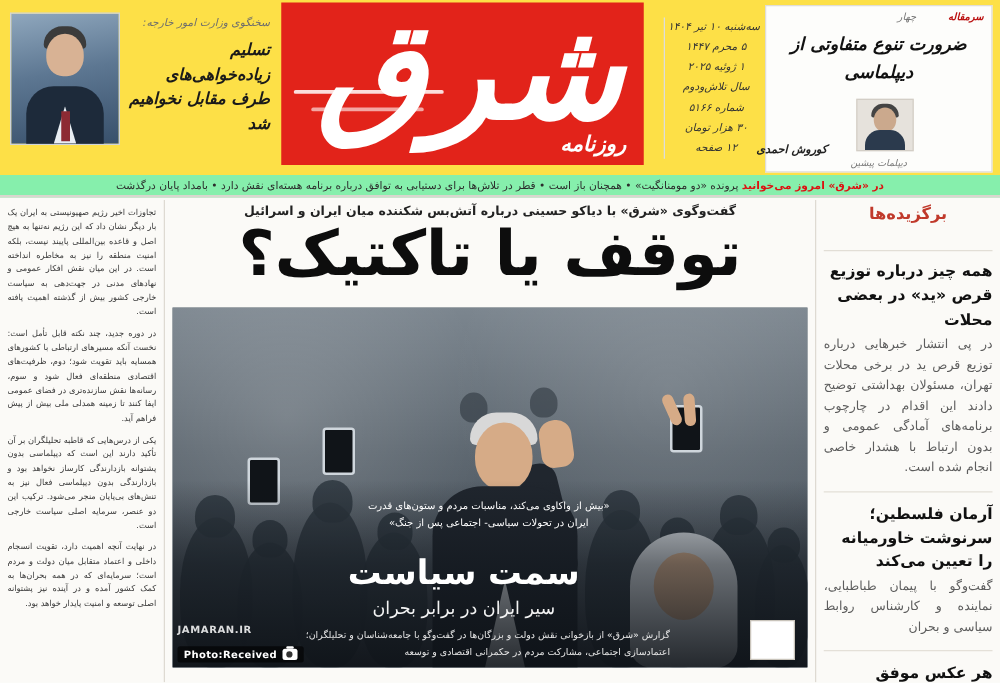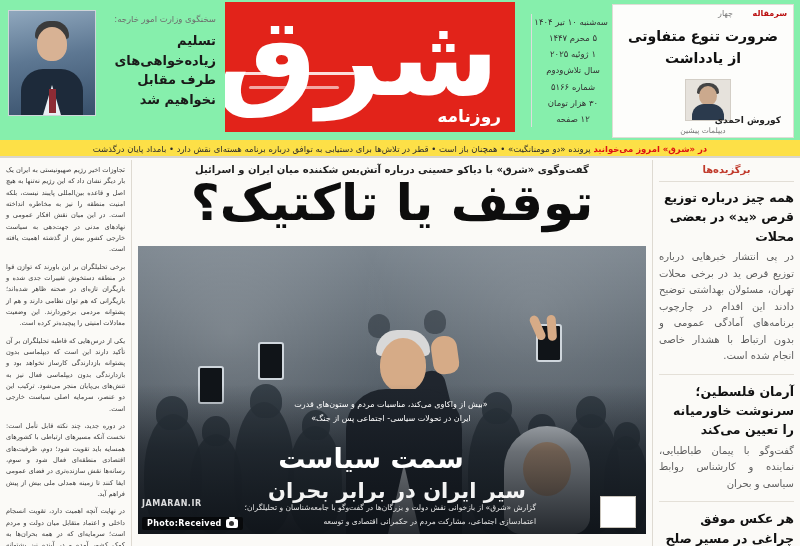--- a/index.html
+++ b/index.html
@@ -24,22 +24,23 @@
     height: 546px;
     background: #fbfaf7;
   }
 
   
   .masthead {
     position: absolute;
     left: 0; top: 0;
     width: 800px;
     height: 140px;
-    background: #86efac;
+    background: #fde047;
     border-bottom: 2px solid #d9d6ce;
+    font-style: italic;
   }
   .logo-block {
     position: absolute;
     left: 225px; top: 2px;
     width: 290px; height: 130px;
     background: #e2231a;
     color: #ffffff;
     overflow: hidden;
   }
   .logo-word {
@@ -198,42 +199,42 @@
   .corner-photo .hr {
     position: absolute; left: 11px; top: 3px;
     width: 22px; height: 11px; background: #444; border-radius: 11px 11px 2px 2px;
   }
   .corner-photo .b {
     position: absolute; left: 6px; bottom: 0;
     width: 32px; height: 16px; background: #2b3a4d; border-radius: 12px 12px 0 0;
   }
   .corner-name {
     position: absolute;
-    right: 12px; bottom: 12px;
+    right: 24px; bottom: 12px;
     width: 164px;
-    text-align: right;
+    text-align: left;
     font-size: 9px;
     font-weight: bold;
     color: #222;
   }
   .corner-role {
     position: absolute;
     right: 8px; bottom: 2px;
     width: 164px;
     text-align: center;
     font-size: 7.5px;
     color: #777;
   }
 
   
   .index-strip {
     position: absolute;
     left: 0; top: 140px;
     width: 800px; height: 18px;
-    background: #fde047;
+    background: #86efac;
     border-bottom: 2px solid #d9d6ce;
     font-size: 8.5px;
     color: #2b2b2b;
     line-height: 18px;
     text-align: center;
     white-space: nowrap;
     overflow: hidden;
     padding: 0 4px;
     box-sizing: border-box;
   }
@@ -257,25 +258,25 @@
     padding: 4px 6px;
   }
   .center {
     position: absolute;
     left: 132px; top: 160px;
     width: 520px; height: 386px;
   }
 
   .sec-label {
     text-align: center;
-    font-size: 10px;
+    font-size: 13px;
     font-weight: bold;
     color: #c0392b;
     border-bottom: 1px solid #e2ded6;
-    padding-bottom: 6px;
+    padding-bottom: 21px;
     margin-bottom: 6px;
   }
   .brief {
     margin-bottom: 9px;
     text-align: right;
   }
   .brief h4 {
     margin: 0 0 3px;
     font-size: 12.5px;
     font-weight: bold;
@@ -450,23 +451,24 @@
     text-align: center;
     color: #ffffff;
     font-size: 27px;
     font-weight: bold;
     line-height: 1.25;
   }
   .ov-title2 {
     position: absolute;
     right: 120px; top: 232px;
     width: 310px;
+    text-align: center;
     color: #ffffff;
-    font-size: 21px;
-    font-weight: bold;
+    font-size: 14px;
+    font-weight: normal;
     line-height: 1.3;
     opacity: .95;
   }
   .ov-sub {
     position: absolute;
     right: 110px; bottom: 6px;
     width: 320px;
     text-align: right;
     color: #e7e7e7;
     font-size: 7.5px;
@@ -577,21 +579,21 @@
       <div>۱ ژوئیه ۲۰۲۵</div>
       <div>سال تلاش‌ودوم</div>
       <div>شماره ۵۱۶۶</div>
       <div>۳۰ هزار تومان</div>
       <div>۱۲ صفحه</div>
     </div>
 
     <div class="corner-box">
       <div class="corner-tag">سرمقاله</div>
       <div class="corner-tag2">چهار</div>
-      <div class="corner-title">ضرورت تنوع متفاوتی از یادداشت</div>
+      <div class="corner-title">ضرورت تنوع متفاوتی از دیپلماسی</div>
       <div class="corner-photo">
         <div class="hr"></div>
           <div class="h"></div>
           <div class="b"></div>
       </div>
       <div class="corner-name">کوروش احمدی</div>
       <div class="corner-role">دیپلمات پیشین</div>
     </div>
   </div>
 
@@ -622,23 +624,22 @@
 
     <div class="sec-label">یادداشت</div>
     <div class="brief">
       <h4>ایران پساجنگ را بسازیم</h4>
 
     </div>
   </div>
 
   <div class="col-left">
     <p class="body-text drop-first">تجاوزات اخیر رژیم صهیونیستی به ایران یک بار دیگر نشان داد که این رژیم نه‌تنها به هیچ اصل و قاعده بین‌المللی پایبند نیست، بلکه امنیت منطقه را نیز به مخاطره انداخته است. در این میان نقش افکار عمومی و نهادهای مدنی در جهت‌دهی به سیاست خارجی کشور بیش از گذشته اهمیت یافته است.</p>
-    <p class="body-text">برخی تحلیلگران بر این باورند که توازن قوا در منطقه دستخوش تغییرات جدی شده و بازیگران تازه‌ای در صحنه ظاهر شده‌اند؛ بازیگرانی که هم توان نظامی دارند و هم از پشتوانه مردمی برخوردارند. این وضعیت معادلات امنیتی را پیچیده‌تر کرده است.</p>
+    <p class="body-text">در دوره جدید، چند نکته قابل تأمل است: نخست آنکه مسیرهای ارتباطی با کشورهای همسایه باید تقویت شود؛ دوم، ظرفیت‌های اقتصادی منطقه‌ای فعال شود و سوم، رسانه‌ها نقش سازنده‌تری در فضای عمومی ایفا کنند تا زمینه همدلی ملی بیش از پیش فراهم آید.</p>
     <p class="body-text">یکی از درس‌هایی که قاطبه تحلیلگران بر آن تأکید دارند این است که دیپلماسی بدون پشتوانه بازدارندگی کارساز نخواهد بود و بازدارندگی بدون دیپلماسی فعال نیز به تنش‌های بی‌پایان منجر می‌شود. ترکیب این دو عنصر، سرمایه اصلی سیاست خارجی است.</p>
-    <p class="body-text">در دوره جدید، چند نکته قابل تأمل است: نخست آنکه مسیرهای ارتباطی با کشورهای همسایه باید تقویت شود؛ دوم، ظرفیت‌های اقتصادی منطقه‌ای فعال شود و سوم، رسانه‌ها نقش سازنده‌تری در فضای عمومی ایفا کنند تا زمینه همدلی ملی بیش از پیش فراهم آید.</p>
     <p class="body-text">در نهایت آنچه اهمیت دارد، تقویت انسجام داخلی و اعتماد متقابل میان دولت و مردم است؛ سرمایه‌ای که در همه بحران‌ها به کمک کشور آمده و در آینده نیز پشتوانه اصلی توسعه و امنیت پایدار خواهد بود.</p>
   </div>
 
   <div class="center">
     <div class="kicker-line">گفت‌وگوی «شرق» با دیاکو حسینی درباره آتش‌بس شکننده میان ایران و اسرائیل</div>
     <div class="headline">توقف یا تاکتیک؟</div>
 
     <div class="photo">
       <div class="crowd"></div>
 

